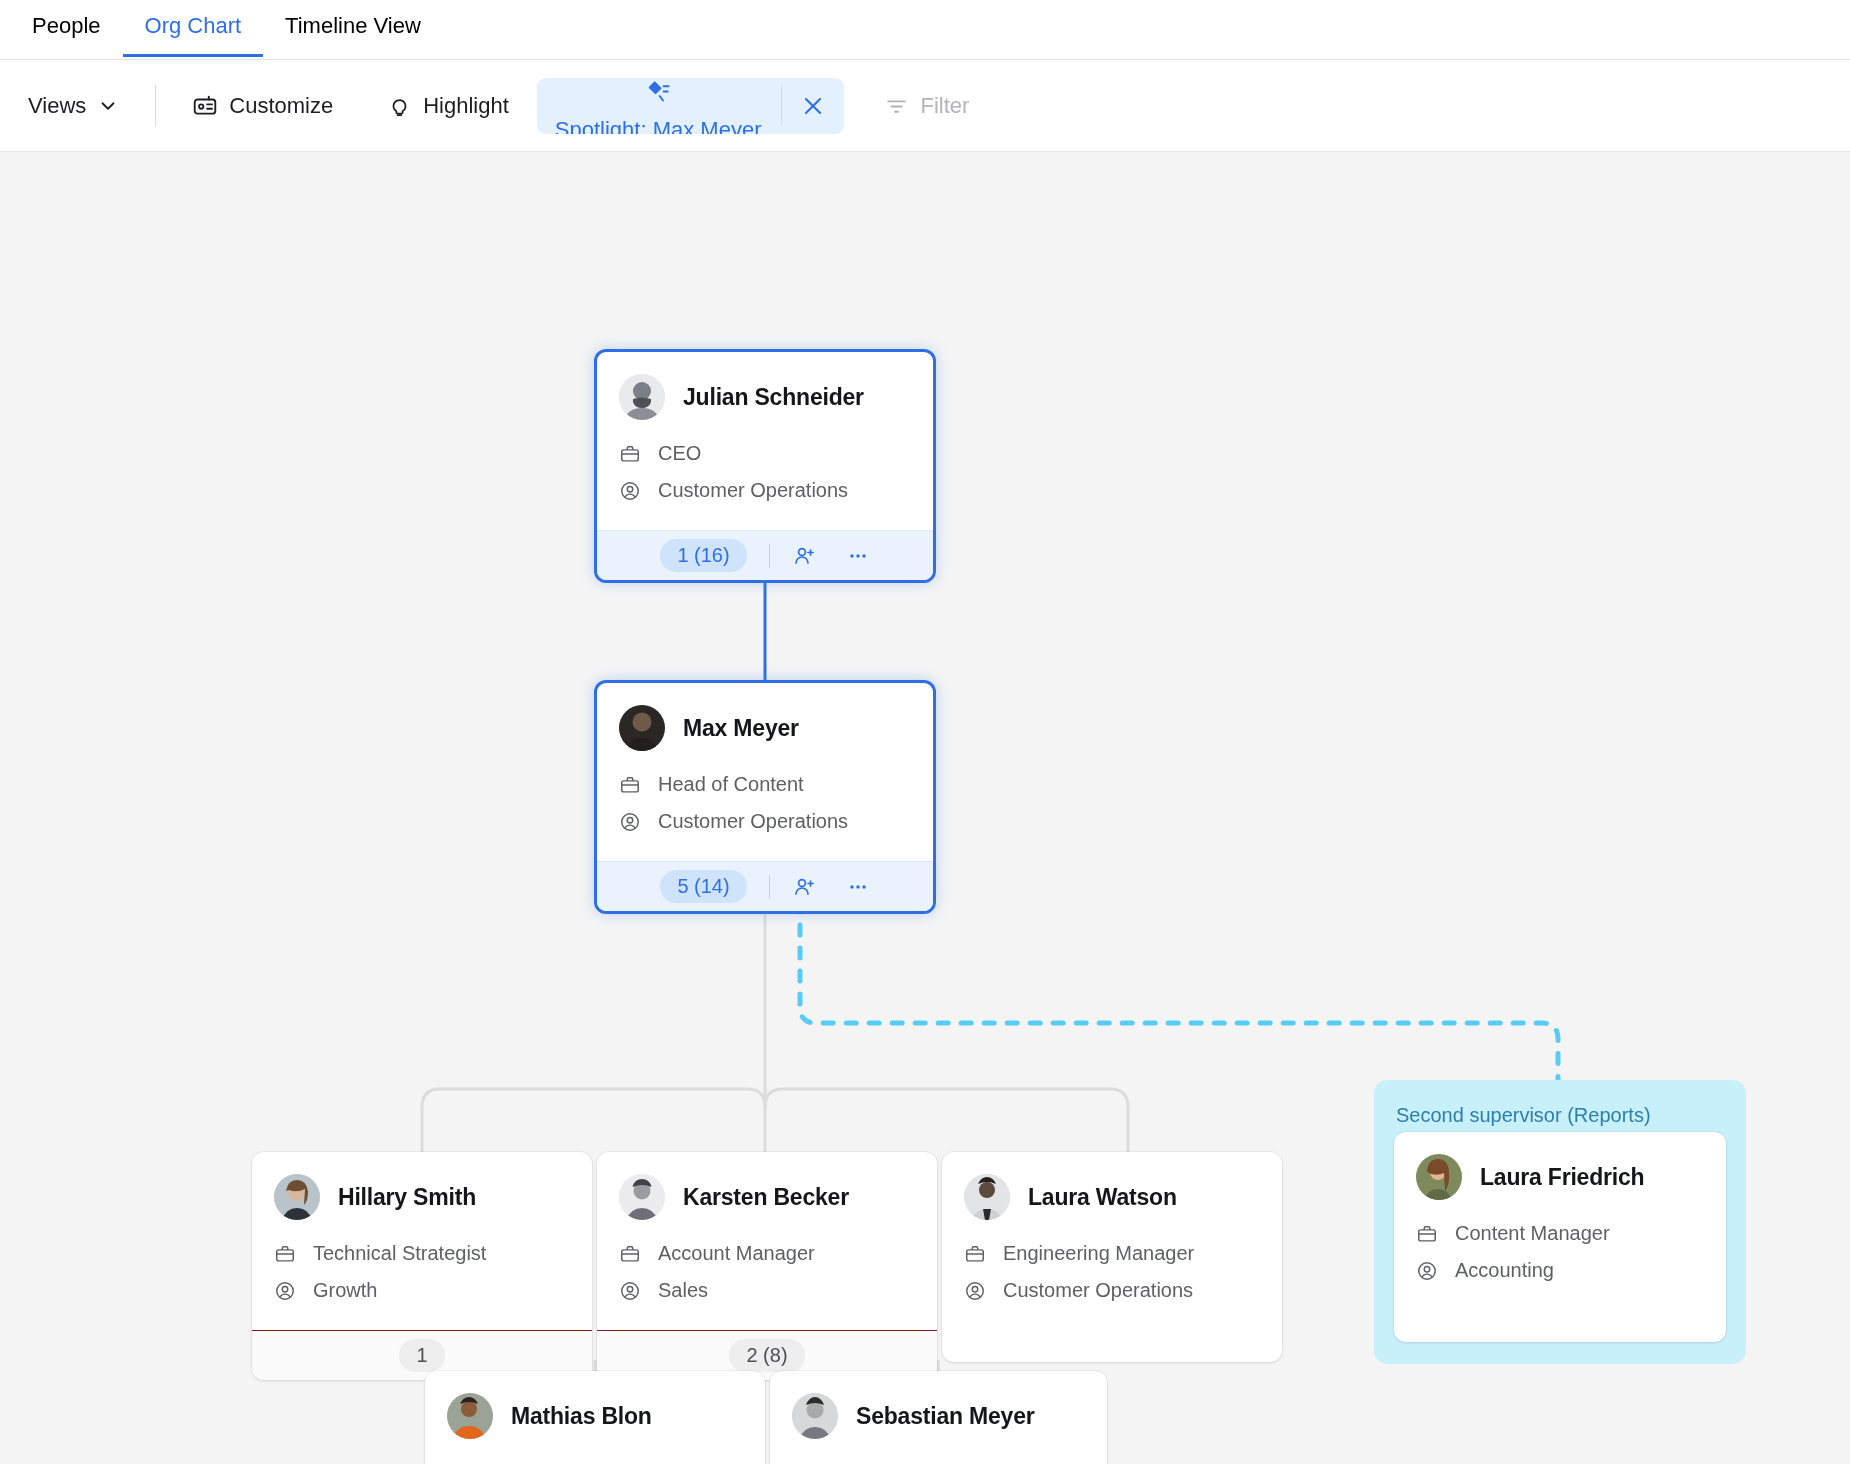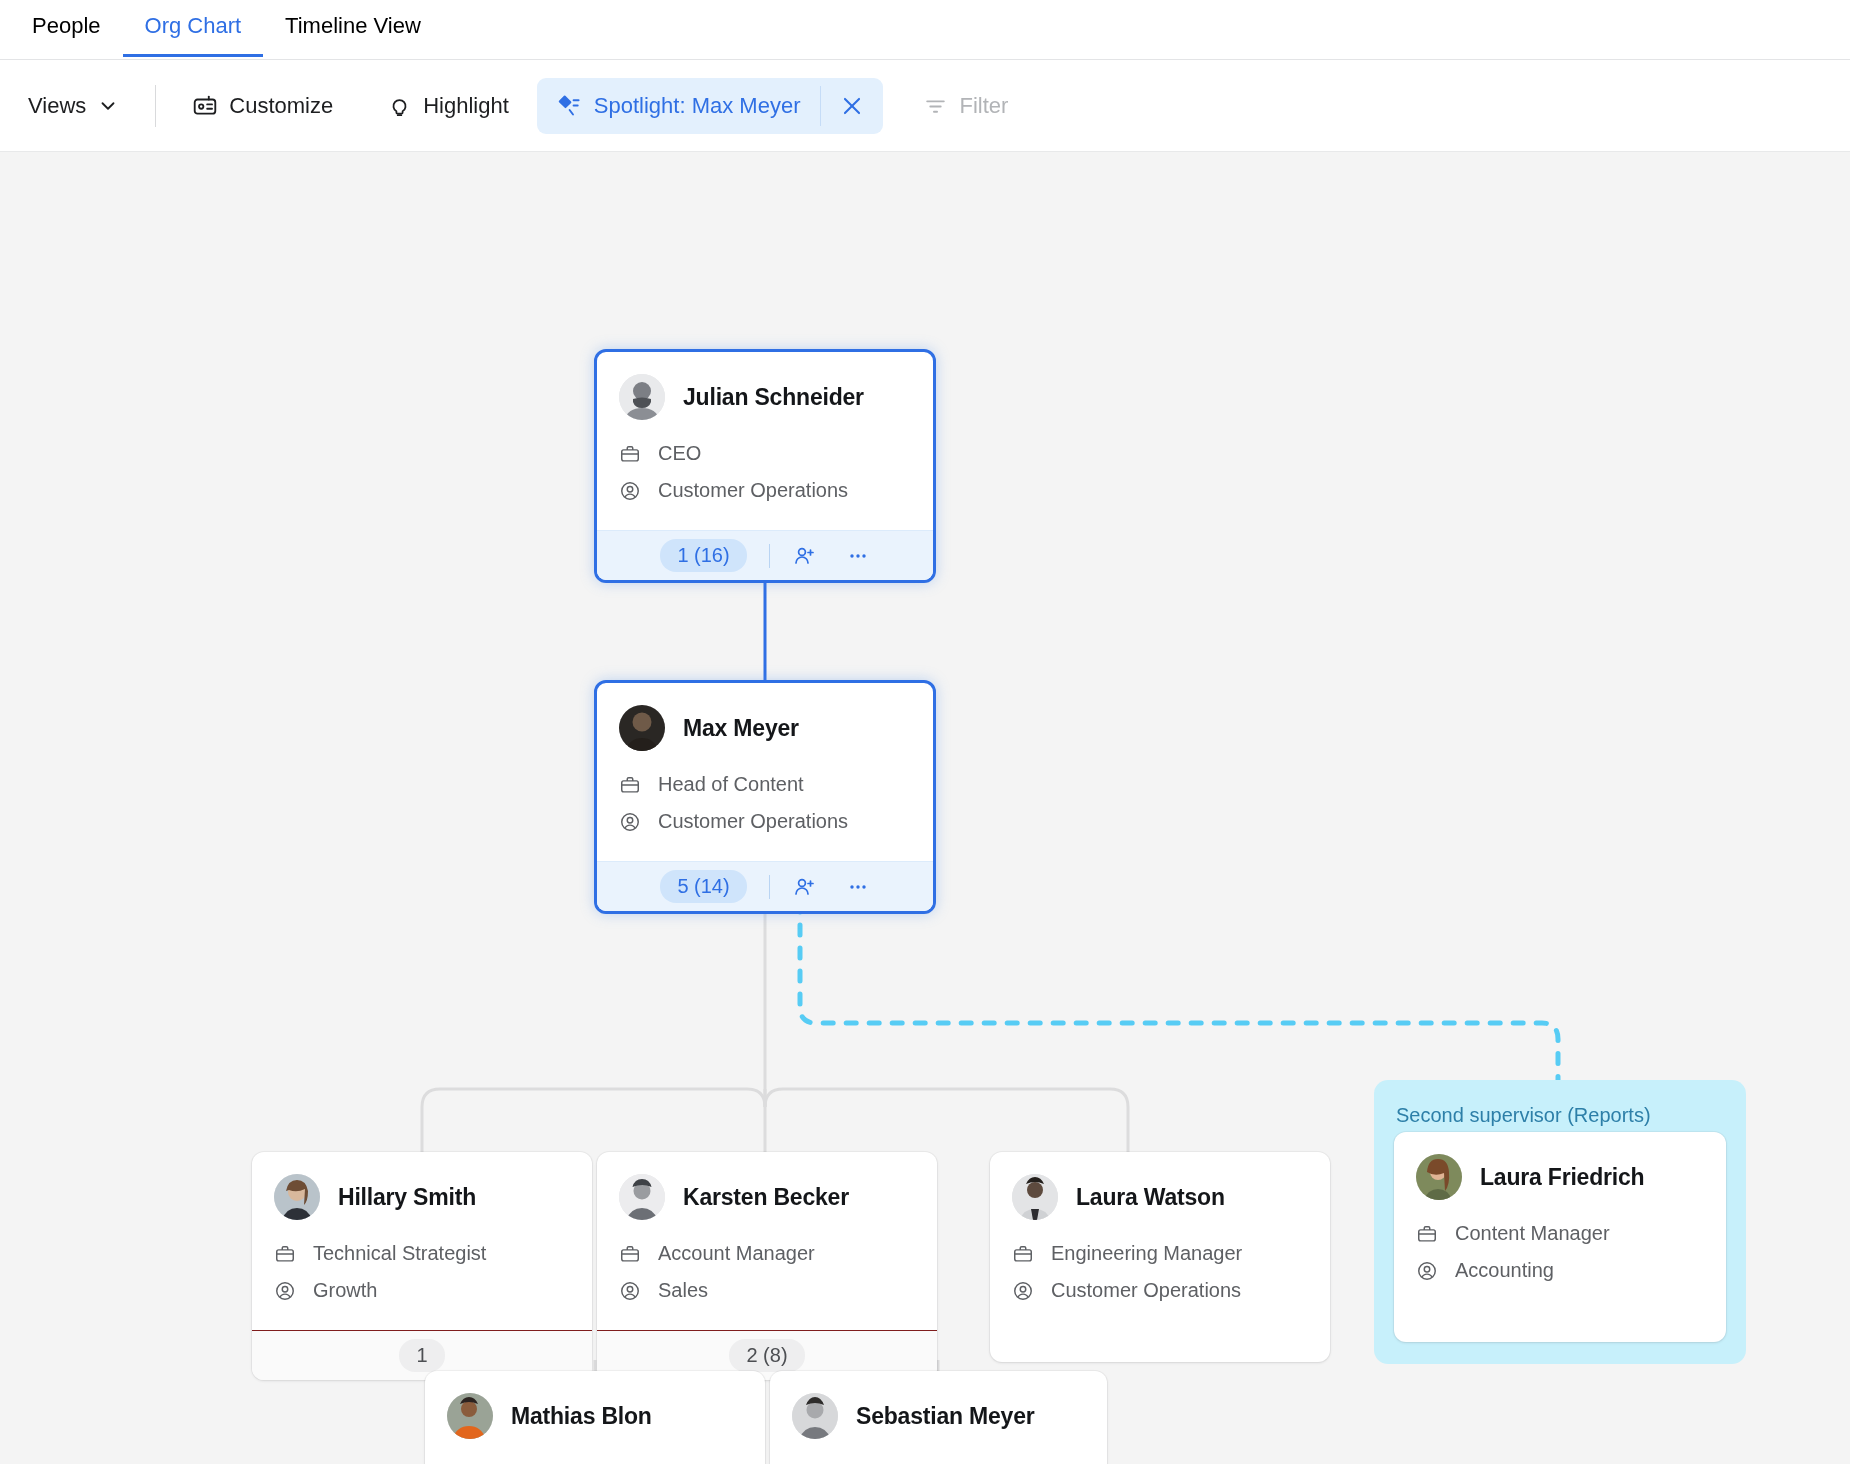--- a/index.html
+++ b/index.html
@@ -75,20 +75,21 @@
   }
   .spotlight-main {
     display: flex;
     align-items: center;
     gap: 12px;
     padding: 0 20px 0 18px;
     color: #2f6fe4;
     font-size: 22px;
     cursor: pointer;
     white-space: nowrap;
+    flex-direction: column;
   }
   .spotlight-divider { width: 1px; background: #c5dcf7; margin: 8px 0; }
   .spotlight-close {
     display: flex; align-items: center; justify-content: center;
     width: 62px; color: #2f6fe4; cursor: pointer;
   }
   .tb-disabled { color: #b2b4b7; cursor: default; }
   .tb-disabled .tb-icon svg { stroke: #b2b4b7; }
 
   
@@ -451,21 +452,21 @@
             </svg>
         </span>
         <span>Sales</span>
       </div>
     </div>
     <div class="node-foot gray">
       <span class="count-pill gray">2 (8)</span>
     </div>
   </div>
 
-  <div class="node plain" style="left:942px; top:1000px; width:340px;margin-left:48px;">
+  <div class="node plain" style="left:942px; top:1000px; width:340px;">
     <div class="node-body" style="padding-bottom:46px;">
       <div class="node-head">
         <div class="avatar">
           <svg viewBox="0 0 46 46">
               <rect width="46" height="46" fill="#e3e4e6"></rect>
             <circle cx="23" cy="16" r="8" fill="#5d4a3e"></circle>
             <path d="M14 10 q3 -7 9 -7 t9 7 q-9 -4 -18 0z" fill="#24201d"></path>
             <path d="M8 46 q3 -11 15 -11 t15 11z" fill="#cfd1d4"></path>
             <path d="M19 35 h8 l-2 11 h-4z" fill="#2b2b2f"></path>
             </svg>

